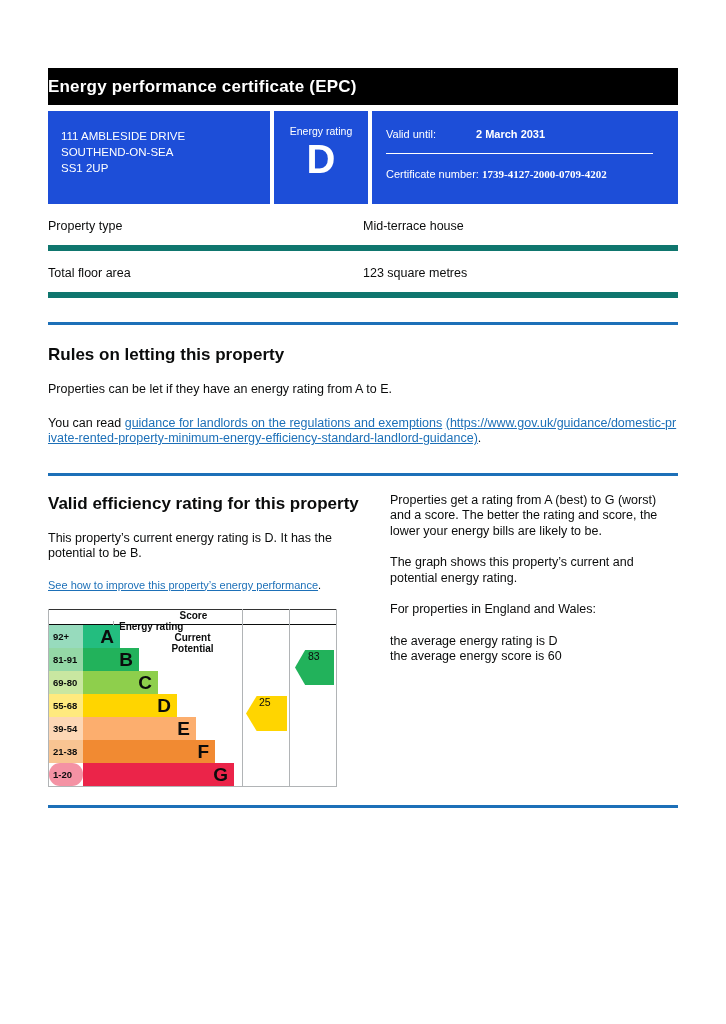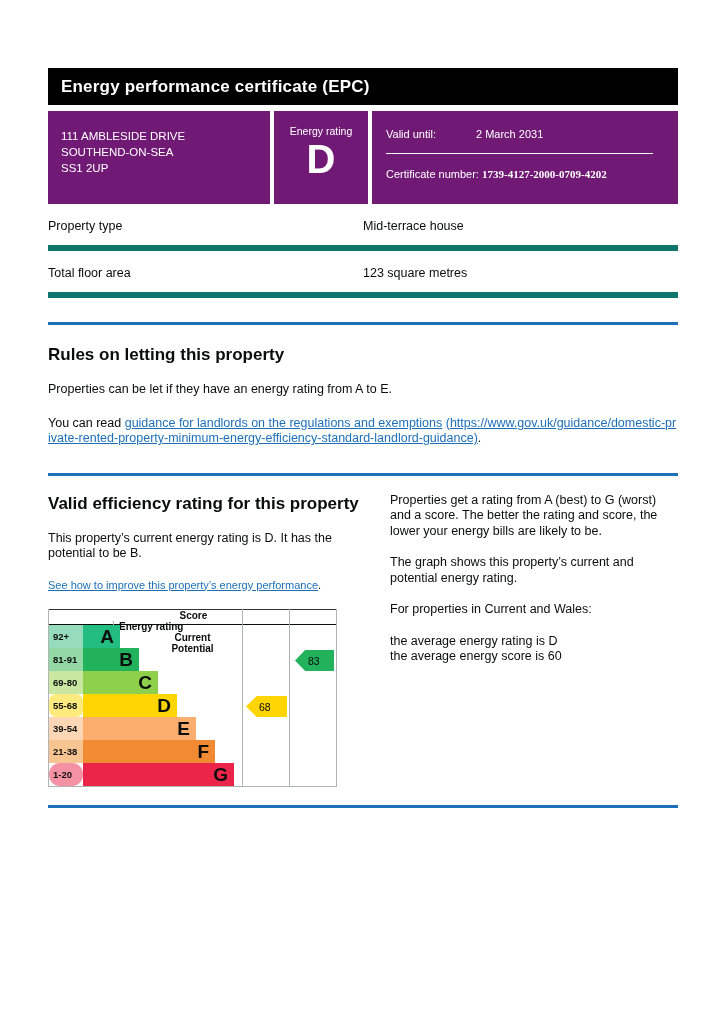--- a/index.html
+++ b/index.html
@@ -6,34 +6,34 @@
   html, body { background: #ffffff; }
   body {
     width: 726px; height: 1024px;
     font-family: "Liberation Sans", "DejaVu Sans", sans-serif;
     color: #0b0c0c;
     position: relative;
   }
   .content { position: absolute; left: 48px; top: 68px; width: 630px; }
 
   
-  .masthead { background: #000000; height: 37px; display: flex; align-items: center; padding-left: 13px; }
+  .masthead { background: #000000; height: 37px; display: flex; align-items: center; }
   .masthead h1 { color: #ffffff; font-size: 17px; font-weight: bold; letter-spacing: .2px; }
 
   
   .summary { display: flex; gap: 4px; margin-top: 6px; height: 93px; }
-  .summary > div { background: #701a75; color: #ffffff; }
+  .summary > div { background: #1d4ed8; color: #ffffff; }
   .sum-address { width: 222px; padding: 17px 12px 0 13px; font-size: 11.5px; line-height: 16px; }
   .sum-rating { width: 94px; text-align: center; padding-top: 14px; }
   .sum-rating .lbl { font-size: 10.5px; }
   .sum-rating .big { font-size: 40px; font-weight: bold; line-height: 44px; }
   .sum-valid { flex: 1; padding: 17px 14px 0 14px; font-size: 11px; }
   .sum-valid .row { display: flex; }
   .sum-valid .row .lbl { width: 90px; }
-  .sum-valid .row .val { font-weight: normal; }
+  .sum-valid .row .val { font-weight: bold; }
   .sum-valid hr { border: none; height: 1px; background: #ffffff; margin: 13px 0 14px 0; width: 96%; }
   .sum-valid .cert b { font-weight: bold; font-family: Liberation Serif, serif; }
 
   
   .detail-row { position: relative; height: 47px; border-bottom: 6px solid #0f766e; font-size: 12.5px; }
   .detail-row .lbl { position: absolute; left: 0; top: 15px; }
   .detail-row .val { position: absolute; left: 50%; top: 15px; }
 
   .blue-rule { border: none; height: 3px; background: #1d70b8; }
   .rule-1 { margin-top: 24px; }
@@ -71,21 +71,21 @@
   .band-row { display: flex; height: 23px; }
   .score-cell { width: 34px; display: flex; align-items: center; padding-left: 4px;
                 font-size: 9.5px; font-weight: bold; }
   .bar { display: flex; align-items: center; justify-content: flex-end; padding-right: 6px;
          font-size: 19px; font-weight: bold; }
   .r0 .bar { width: 37px; }  .r1 .bar { width: 56px; }  .r2 .bar { width: 75px; }
   .r3 .bar { width: 94px; }  .r4 .bar { width: 113px; } .r5 .bar { width: 132px; }
   .r6 .bar { width: 151px; }
   .vline { position: absolute; top: 0; bottom: 0; width: 1px; background: #b1b4b6; }
   .vl-1 { left: 193px; } .vl-2 { left: 240px; }
-  .arrow { position: absolute; height: 21px; display: flex; align-items: center;
+  .arrow { position: absolute; height: 35px; display: flex; align-items: flex-start;
            padding-left: 13px; font-size: 10.5px; gap: 18px;
            clip-path: polygon(0 50%, 26% 0, 100% 0, 100% 100%, 26% 100%); }
   .arrow .letter { font-weight: bold; }
   .arrow-current { left: 197px; width: 41px; }
   .arrow-potential { left: 246px; width: 39px; }
 </style>
 </head>
 <body>
 
 <div class="content">
@@ -158,56 +158,56 @@
         </div>
         <div class="band-row r1">
           <div class="score-cell" style="background: rgb(148, 216, 166);">81-91</div>
           <div class="bar" style="background: rgb(34, 178, 91);">B</div>
         </div>
         <div class="band-row r2">
           <div class="score-cell" style="background: rgb(201, 231, 161);">69-80</div>
           <div class="bar" style="background: rgb(142, 207, 76);">C</div>
         </div>
         <div class="band-row r3">
-          <div class="score-cell" style="background: rgb(255, 234, 126); border-radius: 7px;">55-68</div>
+          <div class="score-cell" style="background: rgb(255, 234, 126);">55-68</div>
           <div class="bar" style="background: rgb(255, 213, 0);">D</div>
         </div>
         <div class="band-row r4">
           <div class="score-cell" style="background: rgb(253, 215, 181);">39-54</div>
           <div class="bar" style="background: rgb(252, 174, 110);">E</div>
         </div>
         <div class="band-row r5">
           <div class="score-cell" style="background: rgb(248, 196, 146);">21-38</div>
           <div class="bar" style="background: rgb(241, 138, 50);">F</div>
         </div>
         <div class="band-row r6">
           <div class="score-cell" style="background: rgb(244, 146, 164); border-radius: 11px;">1-20</div>
           <div class="bar" style="background: rgb(235, 36, 73);">G</div>
         </div>
 
         <div class="vline vl-1"></div>
         <div class="vline vl-2"></div>
 
         <div class="arrow arrow-current" style="background: rgb(255, 213, 0); top: 87px;">
-          <span>68</span>
+          <span>25</span>
           <span>|</span>
           <span class="letter">D</span>
         </div>
         <div class="arrow arrow-potential" style="background: rgb(34, 178, 91); top: 41px;">
           <span>83</span>
           <span>|</span>
           <span class="letter">B</span>
         </div>
       </div>
     </div>
 
     <div class="col-right">
       <p>Properties get a rating from A (best) to G (worst) and a score. The better the rating and score, the lower your energy bills are likely to be.</p>
       <p>The graph shows this property’s current and potential energy rating.</p>
-      <p>For properties in Current and Wales:</p>
+      <p>For properties in England and Wales:</p>
       <div class="para avg">
         <div>the average energy rating is D</div>
         <div>the average energy score is 60</div>
       </div>
     </div>
   </div>
 
   <hr class="blue-rule rule-3">
 
 </div>

